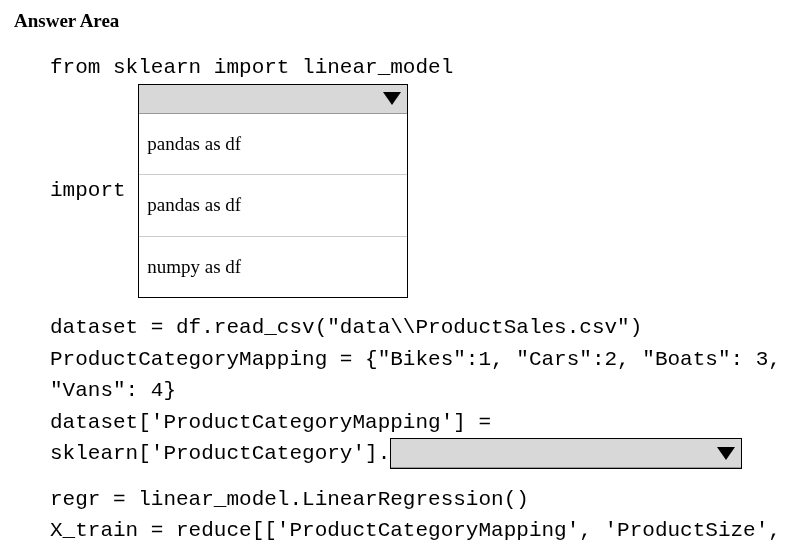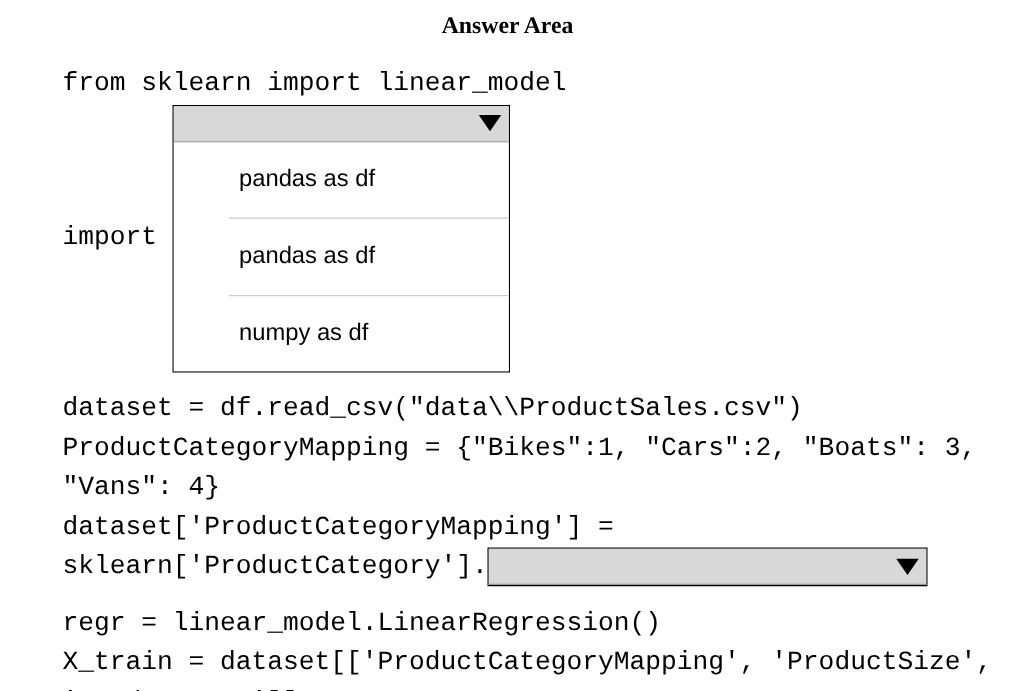--- a/index.html
+++ b/index.html
@@ -9,21 +9,20 @@
       width: 808px;
       box-sizing: border-box;
       color: #000;
       font-size: 20px;
     }
     .title {
       font-weight: bold;
       font-size: 19px;
       margin-bottom: 20px;
       margin-left: 4px;
-      text-align: center;
     }
     .code-block {
       font-family: 'Courier New', monospace;
       font-size: 21px;
       line-height: 1.5;
       margin-left: 40px;
     }
     .line {
       margin: 0;
       padding: 0;
@@ -51,22 +50,21 @@
       border-right: 9px solid transparent;
       border-top: 13px solid #000;
       margin-right: 6px;
     }
     .dropdown-options {
       background: #fff;
     }
     .dropdown-option {
       padding: 16px 8px;
       border-bottom: 1px solid #ccc;
-      font-family: Liberation Sans, sans-serif;
-      margin-left: 44px;
+      font-family: Liberation Serif, serif;
     }
     .dropdown-option:last-child {
       border-bottom: none;
     }
     .dd1 { width: 268px; }
     .dd2 { width: 350px; }
     .spacer { height: 14px; }
     .line-with-dropdown {
       display: flex;
       align-items: center;
@@ -104,16 +102,16 @@
   <div class="line-with-dropdown">
     <span class="code-prefix">sklearn['ProductCategory'].</span>
     <div class="dropdown-container dd2">
       <div class="dropdown-header">
         <div class="dropdown-arrow"></div>
       </div>
     </div>
   </div>
   <div class="spacer"></div>
   <div class="line">regr = linear_model.LinearRegression()</div>
-  <div class="line">X_train = dataset[['ProductCategoryMapping', 'ProductSize',</div>
+  <div class="line">X_train = reduce[['ProductCategoryMapping', 'ProductSize',</div>
   <div class="line">'ProductCost']]</div>
 
 </div>
 
 </body></html>

